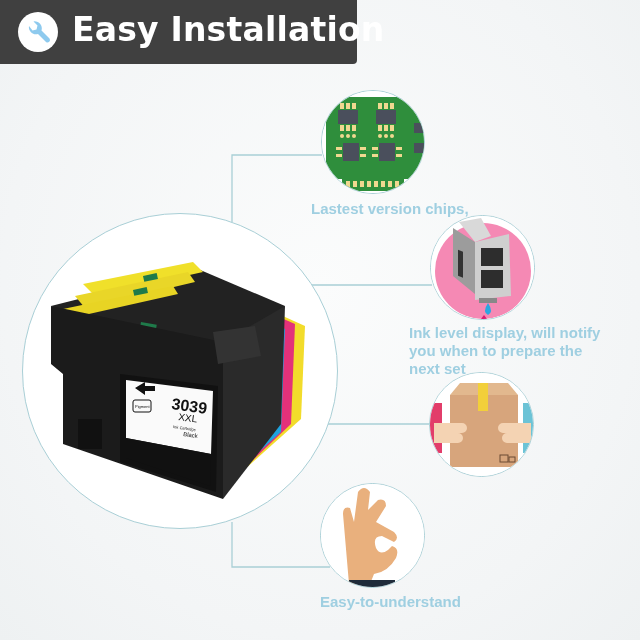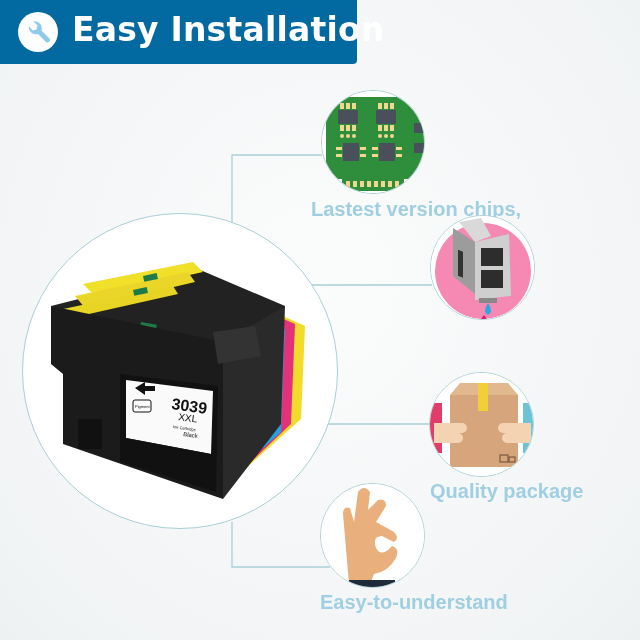--- a/index.html
+++ b/index.html
@@ -1,26 +1,26 @@
 <!DOCTYPE html>
 <html><head>
 <meta charset="utf-8">
 <style>
   html,body{margin:0;padding:0;}
   body{width:640px;height:640px;position:relative;overflow:hidden;
     background:#f6f7f8;font-family:"Liberation Sans",sans-serif;}
   .bg{position:absolute;inset:0;background:radial-gradient(ellipse at 50% 45%,#fbfcfc 0%,#f3f5f6 70%,#eef1f2 100%);}
-  .banner{position:absolute;left:0;top:0;width:357px;height:64px;background:#0369a1;
+  .banner{position:absolute;left:0;top:0;width:357px;height:64px;background:#404040;
     border-radius:0 0 4px 0;display:flex;align-items:center;}
   .banner .icon{position:absolute;left:18px;top:12px;width:40px;height:40px;}
   .banner .title{position:absolute;left:72px;top:10px;font-size:33px;font-weight:bold;color:#fff;
     letter-spacing:0.2px;font-family:"DejaVu Sans",sans-serif;white-space:nowrap;}
   .lines{position:absolute;inset:0;}
   .circle{position:absolute;border-radius:50%;border:1.5px solid #a9cfd6;overflow:hidden;background:#fff;box-sizing:border-box;}
-  .caption{position:absolute;color:#9fcfe1;font-weight:bold;font-size:20px;line-height:18px;
+  .caption{position:absolute;color:#9fcfe1;font-weight:bold;font-size:15px;line-height:18px;
     font-family:"Liberation Sans",sans-serif;}
 </style>
 </head>
 <body>
 
 <div class="bg"></div>
 
 <div class="banner">
   <svg class="icon" viewBox="0 0 40 40">
     <circle cx="20" cy="20" r="20" fill="#fff"></circle>
@@ -138,38 +138,40 @@
     <rect x="27" y="24" width="5" height="26" fill="#333" transform="skewY(20)"></rect>
     <polygon points="44,26 78,18 80,80 44,84" fill="#cfcfcf"></polygon>
     <rect x="50" y="32" width="22" height="18" fill="#2d2d2d"></rect>
     <rect x="50" y="54" width="22" height="18" fill="#2d2d2d"></rect>
     <rect x="48" y="82" width="18" height="5" fill="#888"></rect>
     <path d="M57 87 q-6 9 0 12 q6 -3 0 -12z" fill="#2aa6e0"></path>
     <path d="M53 99 q-5 6 -4 8 h8 q1 -2 -4 -8z" fill="#d81b72"></path>
   </svg>
 </div>
 <div class="caption" style="left:409px;top:324px;">
+  <div>Ink level display, will notify</div>
+  <div>you when to prepare the</div>
+  <div>next set</div>
 </div>
 
 <div class="circle" style="left:429px;top:372px;width:105px;height:105px;">
   <svg width="105" height="105" viewBox="0 0 105 105">
     <rect width="105" height="105" fill="#fff"></rect>
     <rect x="0" y="30" width="12" height="50" fill="#e23d6a"></rect>
     <rect x="93" y="30" width="12" height="50" fill="#6cc3d6"></rect>
     <polygon points="20,22 30,10 78,10 88,22" fill="#e2b88e"></polygon>
     <rect x="20" y="22" width="68" height="72" fill="#d7a57c"></rect>
     <rect x="48" y="10" width="10" height="28" fill="#f2cf3a"></rect>
     <path d="M4 50 h28 a5 5 0 0 1 0 10 h-4 a5 5 0 0 1 0 10 h-24 z" fill="#f4d3b3"></path>
     <path d="M101 50 h-28 a5 5 0 0 0 0 10 h4 a5 5 0 0 0 0 10 h24 z" fill="#f4d3b3"></path>
     <rect x="70" y="82" width="8" height="7" fill="none" stroke="#6b4a33" stroke-width="1"></rect>
     <rect x="79" y="84" width="6" height="5" fill="none" stroke="#6b4a33" stroke-width="1"></rect>
   </svg>
 </div>
 <div class="caption" style="left:430px;top:482px;">
-  <div>Quality package</div>
 </div>
 
 <div class="circle" style="left:320px;top:483px;width:105px;height:105px;">
   <svg width="105" height="105" viewBox="0 0 105 105">
     <rect width="105" height="105" fill="#fff"></rect>
     <path d="M28 100 L22 30 q0 -8 7 -6 l4 14 l4 -30 q6 -8 12 0 l-2 18 l10 -10 q8 -2 8 6 l-10 16 l18 10 q6 6 0 10 l-12 -6 q-10 0 -6 12 q4 8 12 2 l4 -4 q8 2 4 12 q-8 14 -22 16 l-4 10 z" fill="#e9b07d"></path>
     <rect x="28" y="96" width="46" height="9" fill="#1f2b3a"></rect>
   </svg>
 </div>
 <div class="caption" style="left:320px;top:593px;">

